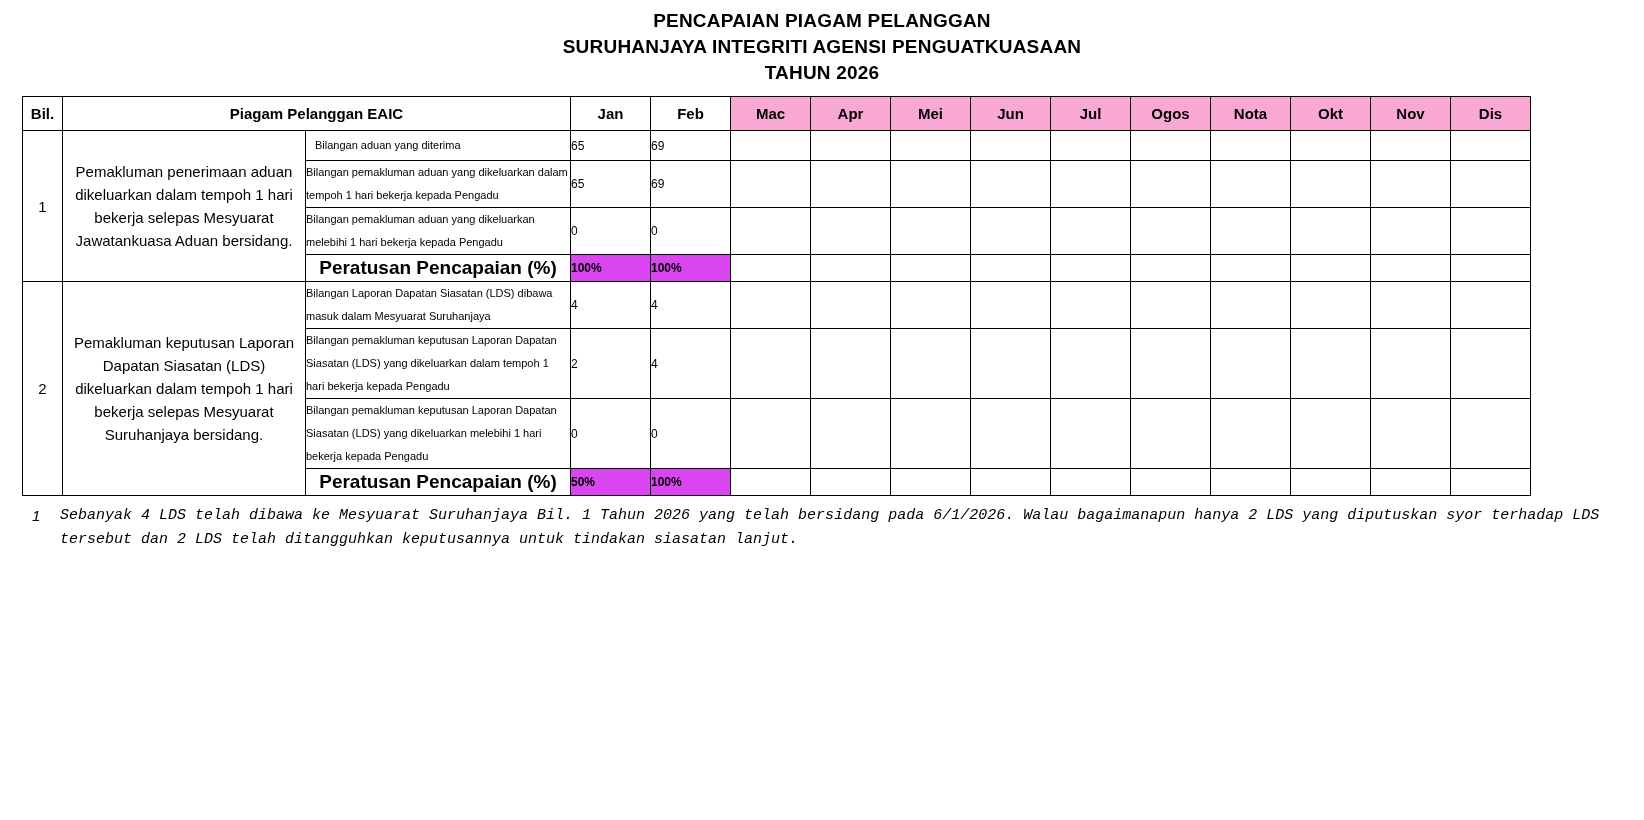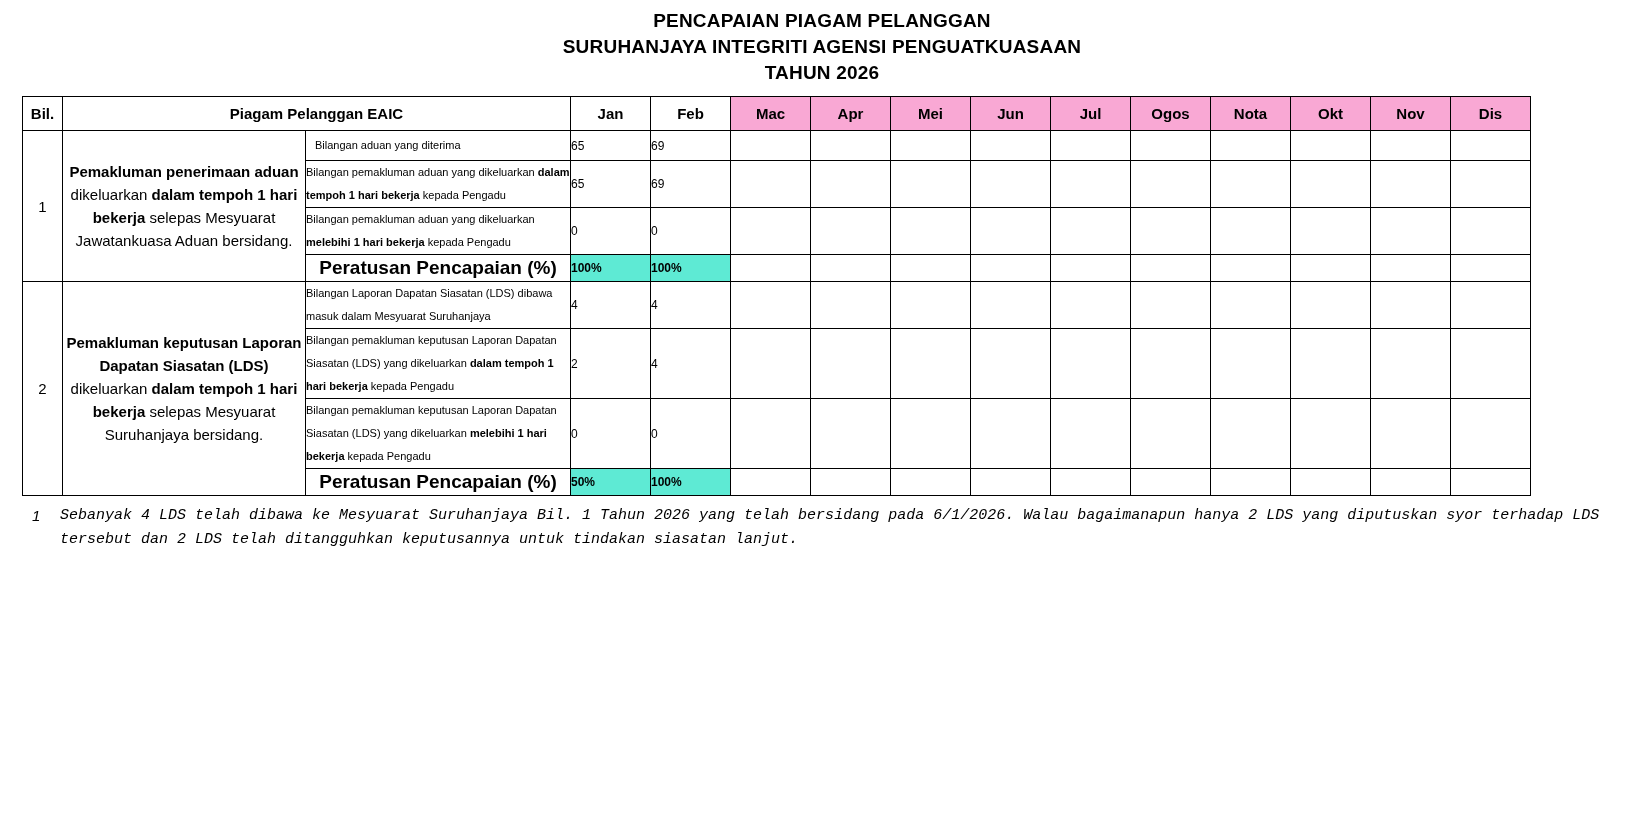--- a/index.html
+++ b/index.html
@@ -98,26 +98,26 @@
     height: 26px;
     padding: 0 9px;
   }
   td.val {
     text-align: left;
     font-size: 12px;
     background: #aeb9cb;
   }
   td.val.pct {
     font-weight: bold;
-    background: #5eead4;
+    background: #d946ef;
   }
   td.blank {
     background: #ffffff;
   }
-  b { font-weight: bold; }
+  b { font-weight: normal; }
 
   
   .notes {
     margin: 8px 0 0 24px;
     font-style: italic;
     font-size: 15px;
     line-height: 24px;
   }
   .notes-title {
     font-style: italic;

